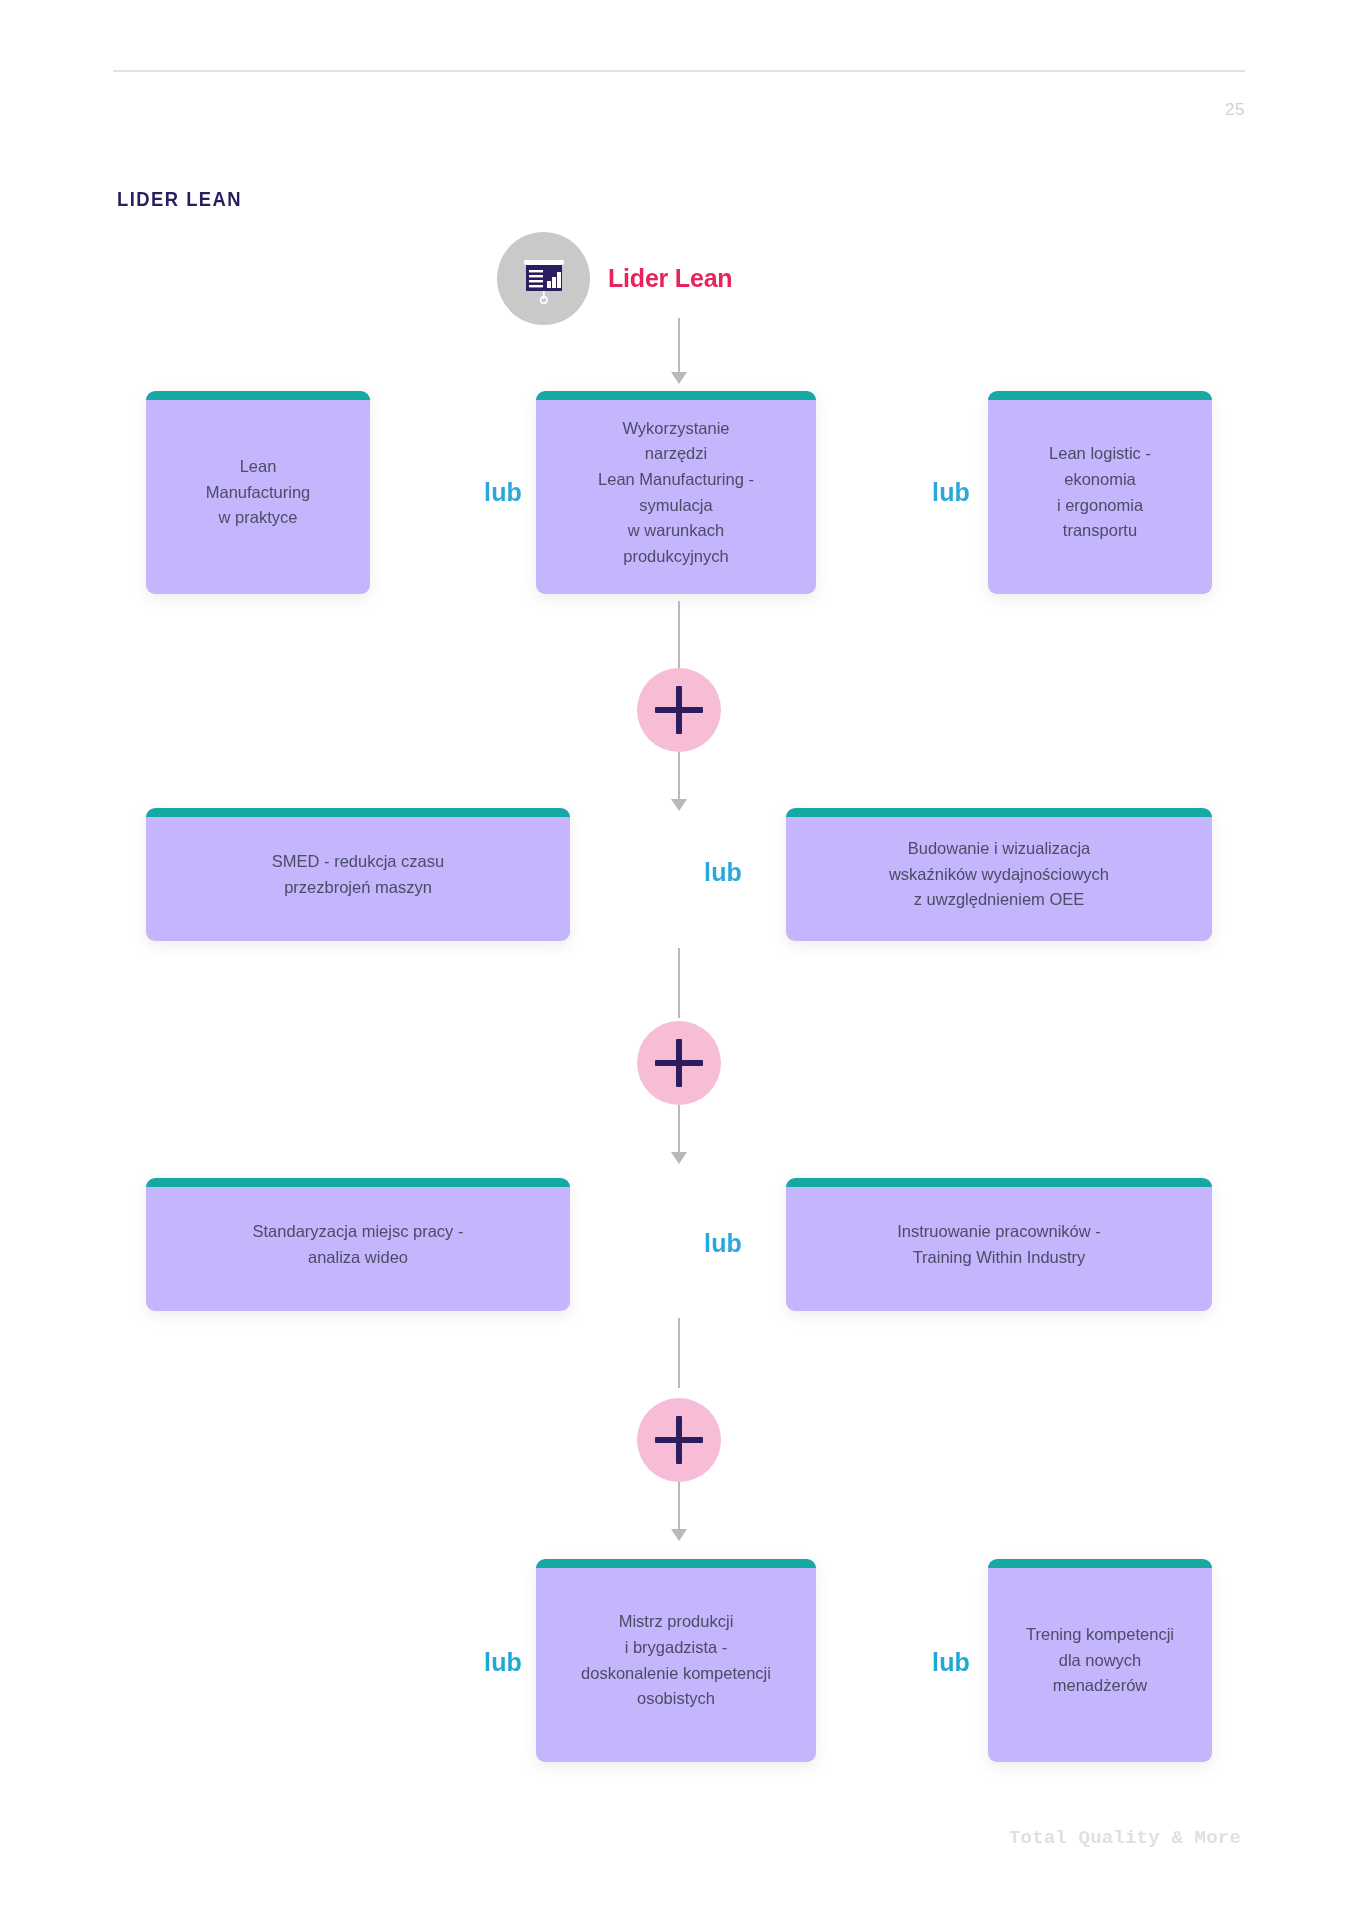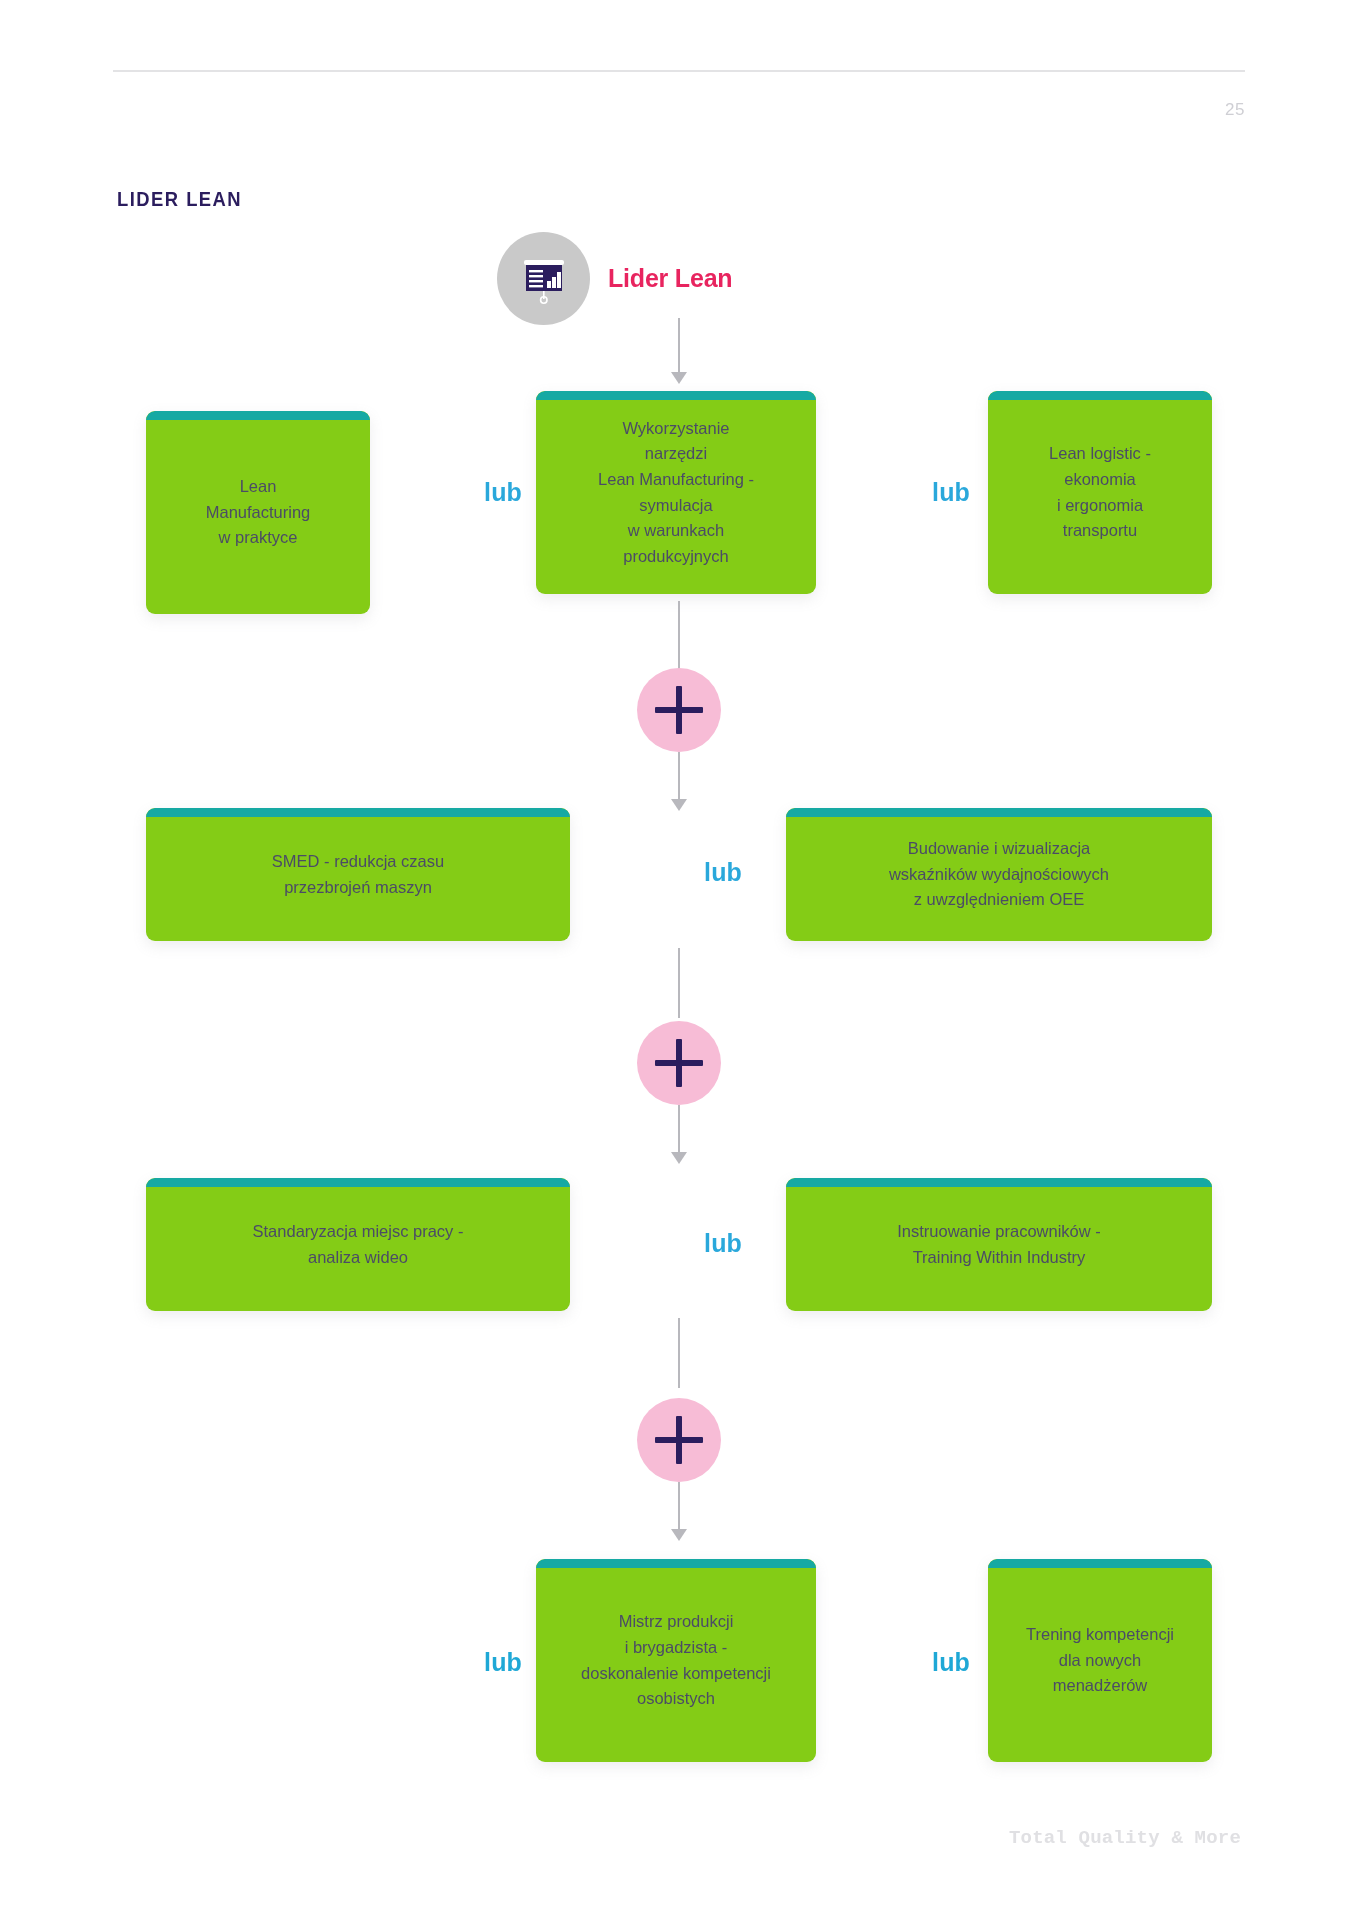--- a/index.html
+++ b/index.html
@@ -113,21 +113,21 @@
     position: absolute;
     width: 6px;
     height: 48px;
     background: #2b1d5e;
     border-radius: 1px;
   }
 
   
   .card {
     position: absolute;
-    background: #84cc16;
+    background: #c4b5fd;
     border-radius: 9px;
     box-shadow: 0 5px 14px rgba(140,140,150,0.16);
     overflow: hidden;
     display: flex;
     align-items: center;
     justify-content: center;
   }
   .card-top {
     position: absolute;
     left: 0; top: 0;
@@ -194,21 +194,21 @@
         <rect x="27" y="40" width="1.6" height="8" fill="#ffffff"></rect>
         <circle cx="27.8" cy="49" r="3.2" fill="none" stroke="#ffffff" stroke-width="1.6"></circle>
       </svg>
     </div>
     <div class="node-label">Lider Lean</div>
   </div>
 
   <div class="conn-line" style="left:678px; top:318px; height:54px;"></div>
   <div class="conn-arrow" style="left:671px; top:372px;"></div>
 
-  <div class="card" style="left:146px; top:411px; width:224px; height:203px;">
+  <div class="card" style="left:146px; top:391px; width:224px; height:203px;">
     <div class="card-top"></div>
     <div class="card-text">Lean
 Manufacturing
 w praktyce</div>
   </div>
 
   <div class="lub" style="left:436px; top:478px;">lub</div>
 
   <div class="card" style="left:536px; top:391px; width:280px; height:203px;">
     <div class="card-top"></div>

